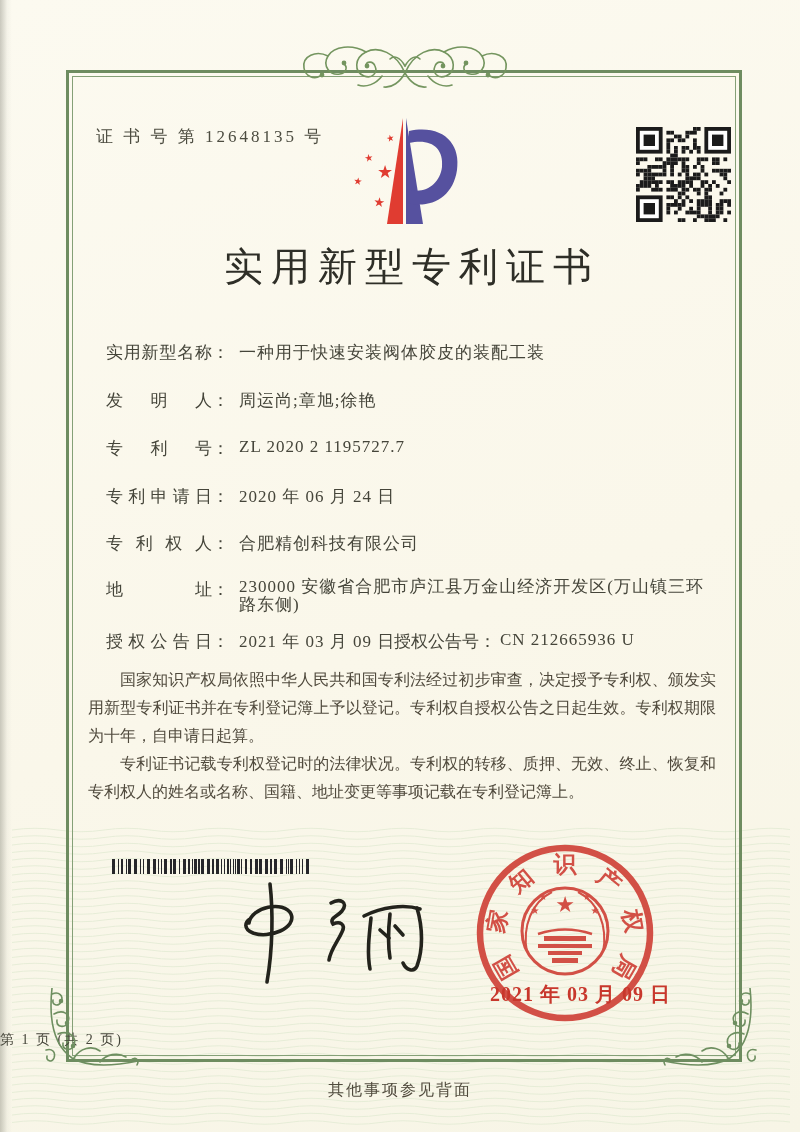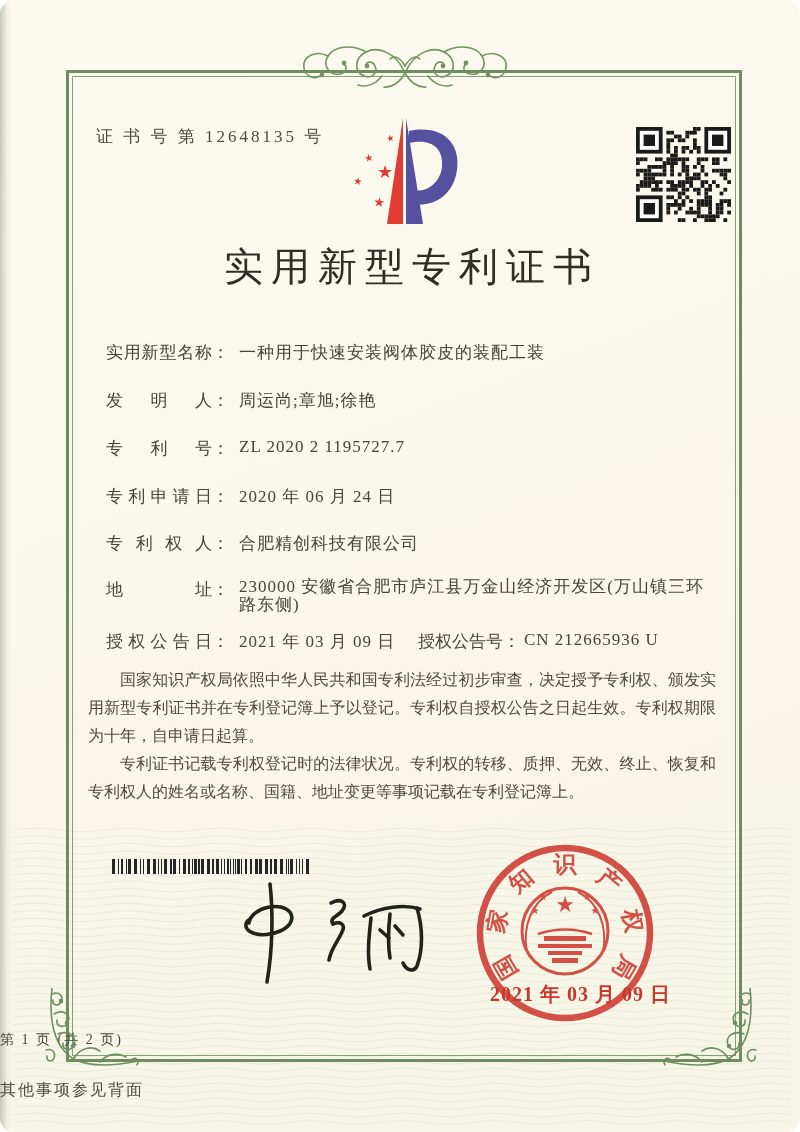--- a/index.html
+++ b/index.html
@@ -1,21 +1,20 @@
 <!DOCTYPE html>
 <html><head>
 <meta charset="utf-8">
 <style>
   * { margin:0; padding:0; box-sizing:border-box; }
   html,body { width:800px; }
   body { font-family:"Liberation Serif","DejaVu Serif",serif; }
   .page {
     position:relative; width:800px; height:1132px; overflow:hidden;
     background:linear-gradient(160deg,#fcfaf0 0%, #faf7ea 55%, #f7f5e6 100%);
-    border-radius:14px;
   }
   .scan-edge-left {
     position:absolute; left:0; top:0; bottom:0; width:12px;
     background:linear-gradient(to right, rgba(140,140,128,.45), rgba(200,200,190,.15) 60%, transparent);
   }
   .frame {
     position:absolute; left:66px; top:70px; width:676px; height:992px;
     border:3px solid #6e8c60;
   }
   .frame-inner {
@@ -68,21 +67,21 @@
   .seal-date {
     position:absolute; left:490px; top:981px; z-index:5;
     font-size:20px; font-weight:bold; color:#c8372c; letter-spacing:1px; white-space:nowrap;
   }
 
   .page-info {
     position:absolute; left:0; top:1031px; width:800px; text-align:left;
     font-size:14px; color:#45453a; z-index:2; letter-spacing:2px;
   }
   .back-note {
-    position:absolute; left:0; top:1080px; width:800px; text-align:left;
+    position:absolute; left:0; top:1080px; width:800px; text-align:center;
     font-size:16px; color:#514b3e; z-index:2; letter-spacing:2px;
   }
 </style>
 </head>
 <body>
 
 <div class="page">
 
   <svg class="waves" id="waves-svg" width="778" height="300">
       <path d="M0 4 q23 -3.5 46 0 t46 0 t46 0 t46 0 t46 0 t46 0 t46 0 t46 0 t46 0 t46 0 t46 0 t46 0 t46 0 t46 0 t46 0 t46 0 t46 0 t46 0" fill="none" stroke="#e0ead1" stroke-width="1" opacity="0.75"></path>
@@ -429,21 +428,21 @@
     </div>
     <div class="frow" style="top:532px">
       <span class="flabel">专利权人</span><span class="colon">：</span><span class="fvalue">合肥精创科技有限公司</span>
     </div>
     <div class="frow" style="top:578px">
       <span class="flabel">地址</span><span class="colon">：</span><span class="fvalue wrap">230000 安徽省合肥市庐江县万金山经济开发区(万山镇三环路东侧)</span>
     </div>
     <div class="frow" style="top:630px">
       <span class="flabel">授权公告日</span><span class="colon">：</span><span class="fvalue">2021 年 03 月 09 日</span>
     </div>
-    <div class="frow2" style="top:630px; left:312px">
+    <div class="frow2" style="top:630px; left:288px">
       <span>授权公告号</span><span>：</span><span class="fvalue" style="margin-left:4px">CN 212665936 U</span>
     </div>
   </div>
 
   <div class="paras">
     <p>国家知识产权局依照中华人民共和国专利法经过初步审查，决定授予专利权、颁发实用新型专利证书并在专利登记簿上予以登记。专利权自授权公告之日起生效。专利权期限为十年，自申请日起算。</p>
     <p>专利证书记载专利权登记时的法律状况。专利权的转移、质押、无效、终止、恢复和专利权人的姓名或名称、国籍、地址变更等事项记载在专利登记簿上。</p>
   </div>
 
   <svg class="barcode" id="barcode-svg" width="198" height="16">

